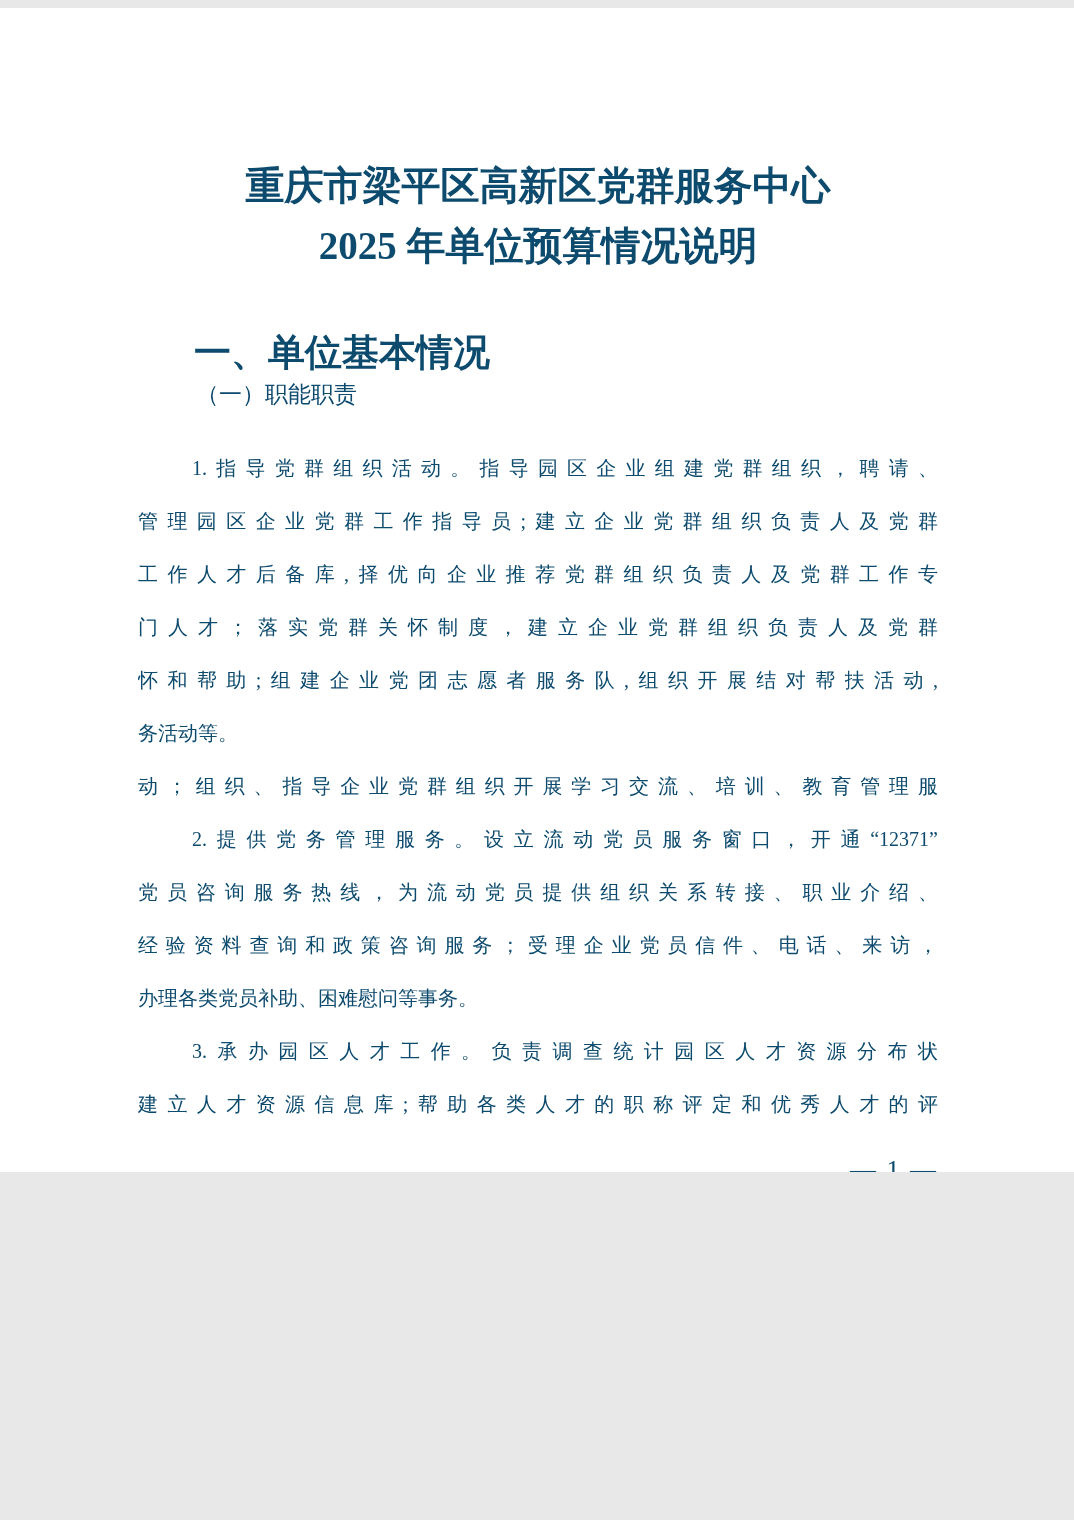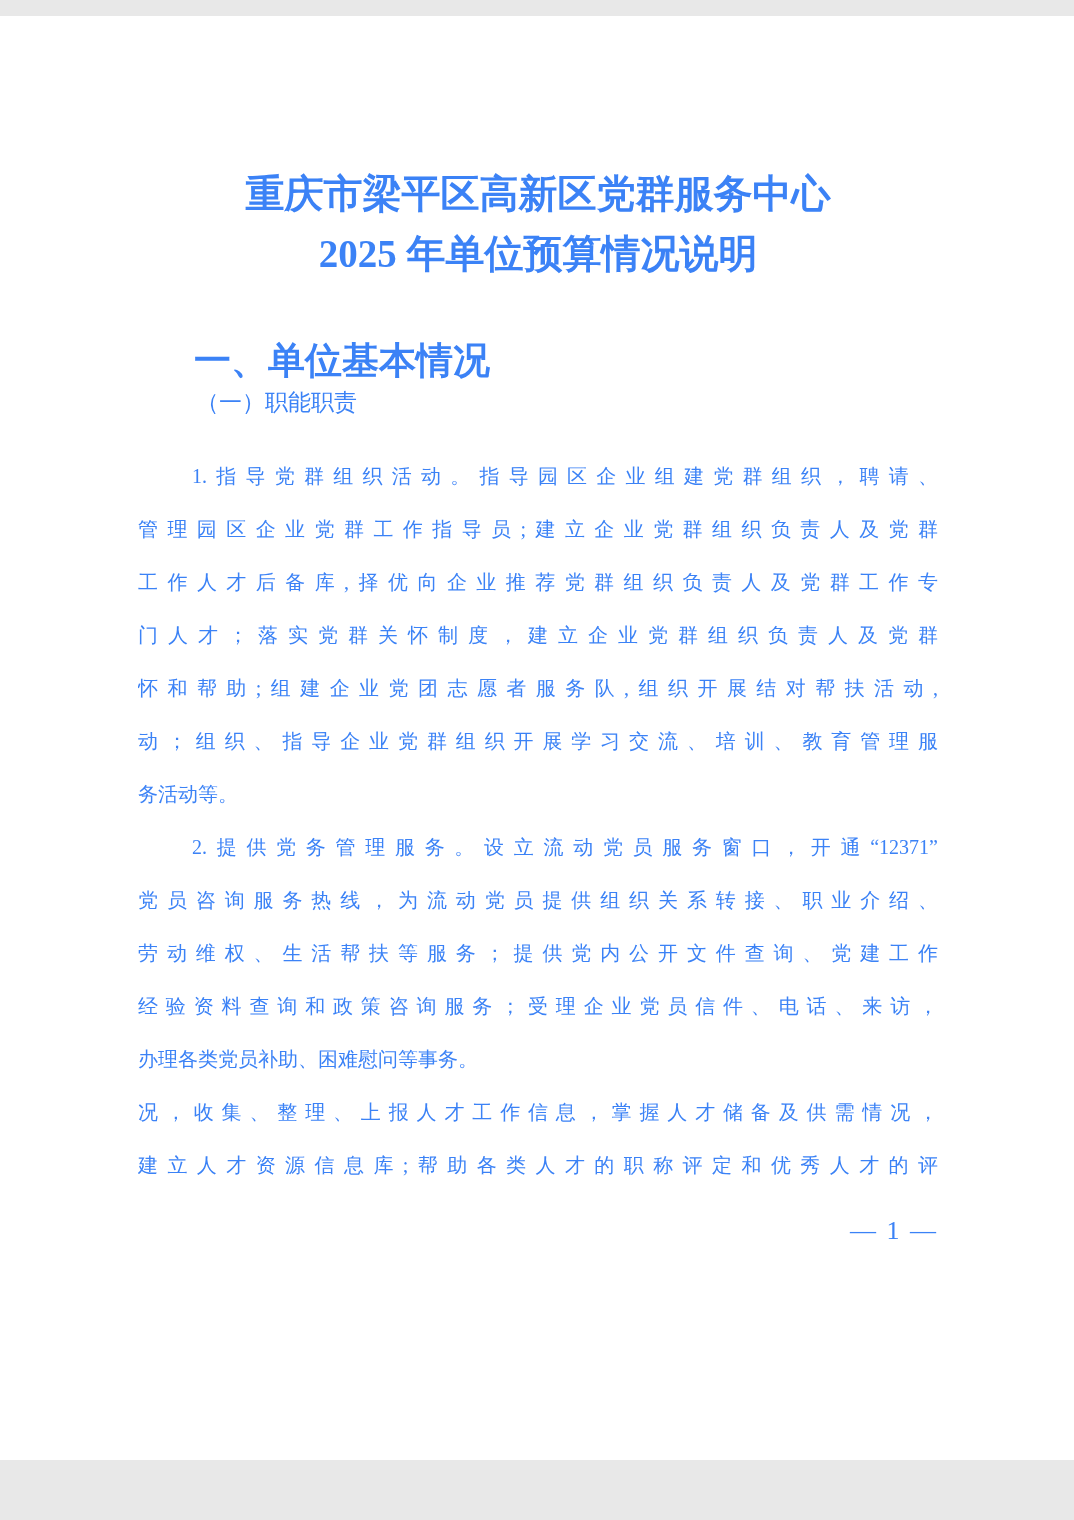--- a/index.html
+++ b/index.html
@@ -3,24 +3,24 @@
 <meta charset="utf-8">
 <style>
   html, body {
     margin: 0;
     padding: 0;
     background: #e8e8e8;
   }
   .page {
     position: relative;
     width: 1074px;
-    height: 1444px;
-    margin: 16px auto;
+    height: 1164px;
+    margin: 8px auto;
     background: #ffffff;
-    color: #3b82f6;
+    color: #0c4a6e;
     font-family: "Liberation Serif", "DejaVu Serif", serif;
     overflow: hidden;
   }
   .content {
     position: absolute;
     left: 138px;
     top: 0;
     width: 800px;
   }
   .doc-title {
@@ -86,32 +86,31 @@
 
     <div class="subheading">（一）职能职责</div>
 
     <div class="body-text">
       <div class="para">
           <div class="pline first">1.指导党群组织活动。指导园区企业组建党群组织，聘请、</div>
           <div class="pline">管理园区企业党群工作指导员;建立企业党群组织负责人及党群</div>
           <div class="pline">工作人才后备库,择优向企业推荐党群组织负责人及党群工作专</div>
           <div class="pline">门人才；落实党群关怀制度，建立企业党群组织负责人及党群</div>
           <div class="pline">怀和帮助;组建企业党团志愿者服务队,组织开展结对帮扶活动,</div>
+          <div class="pline last">务活动等。</div>
           <div class="pline">动；组织、指导企业党群组织开展学习交流、培训、教育管理服</div>
-          <div class="pline last">务活动等。</div>
         </div>
       <div class="para">
           <div class="pline first">2.提供党务管理服务。设立流动党员服务窗口，开通“12371”</div>
           <div class="pline">党员咨询服务热线，为流动党员提供组织关系转接、职业介绍、</div>
-          <div class="pline">劳动维权、生活帮扶等服务；提供党内公开文件查询、党建工作</div>
           <div class="pline">经验资料查询和政策咨询服务；受理企业党员信件、电话、来访，</div>
           <div class="pline last">办理各类党员补助、困难慰问等事务。</div>
         </div>
       <div class="para">
-          <div class="pline">况，收集、整理、上报人才工作信息，掌握人才储备及供需情况，</div>
+          <div class="pline first">3.承办园区人才工作。负责调查统计园区人才资源分布状</div>
           <div class="pline">建立人才资源信息库;帮助各类人才的职称评定和优秀人才的评</div>
         </div>
     </div>
 
     <div class="page-number">— 1 —</div>
 
   </div>
 </div>
 
 </body></html>

